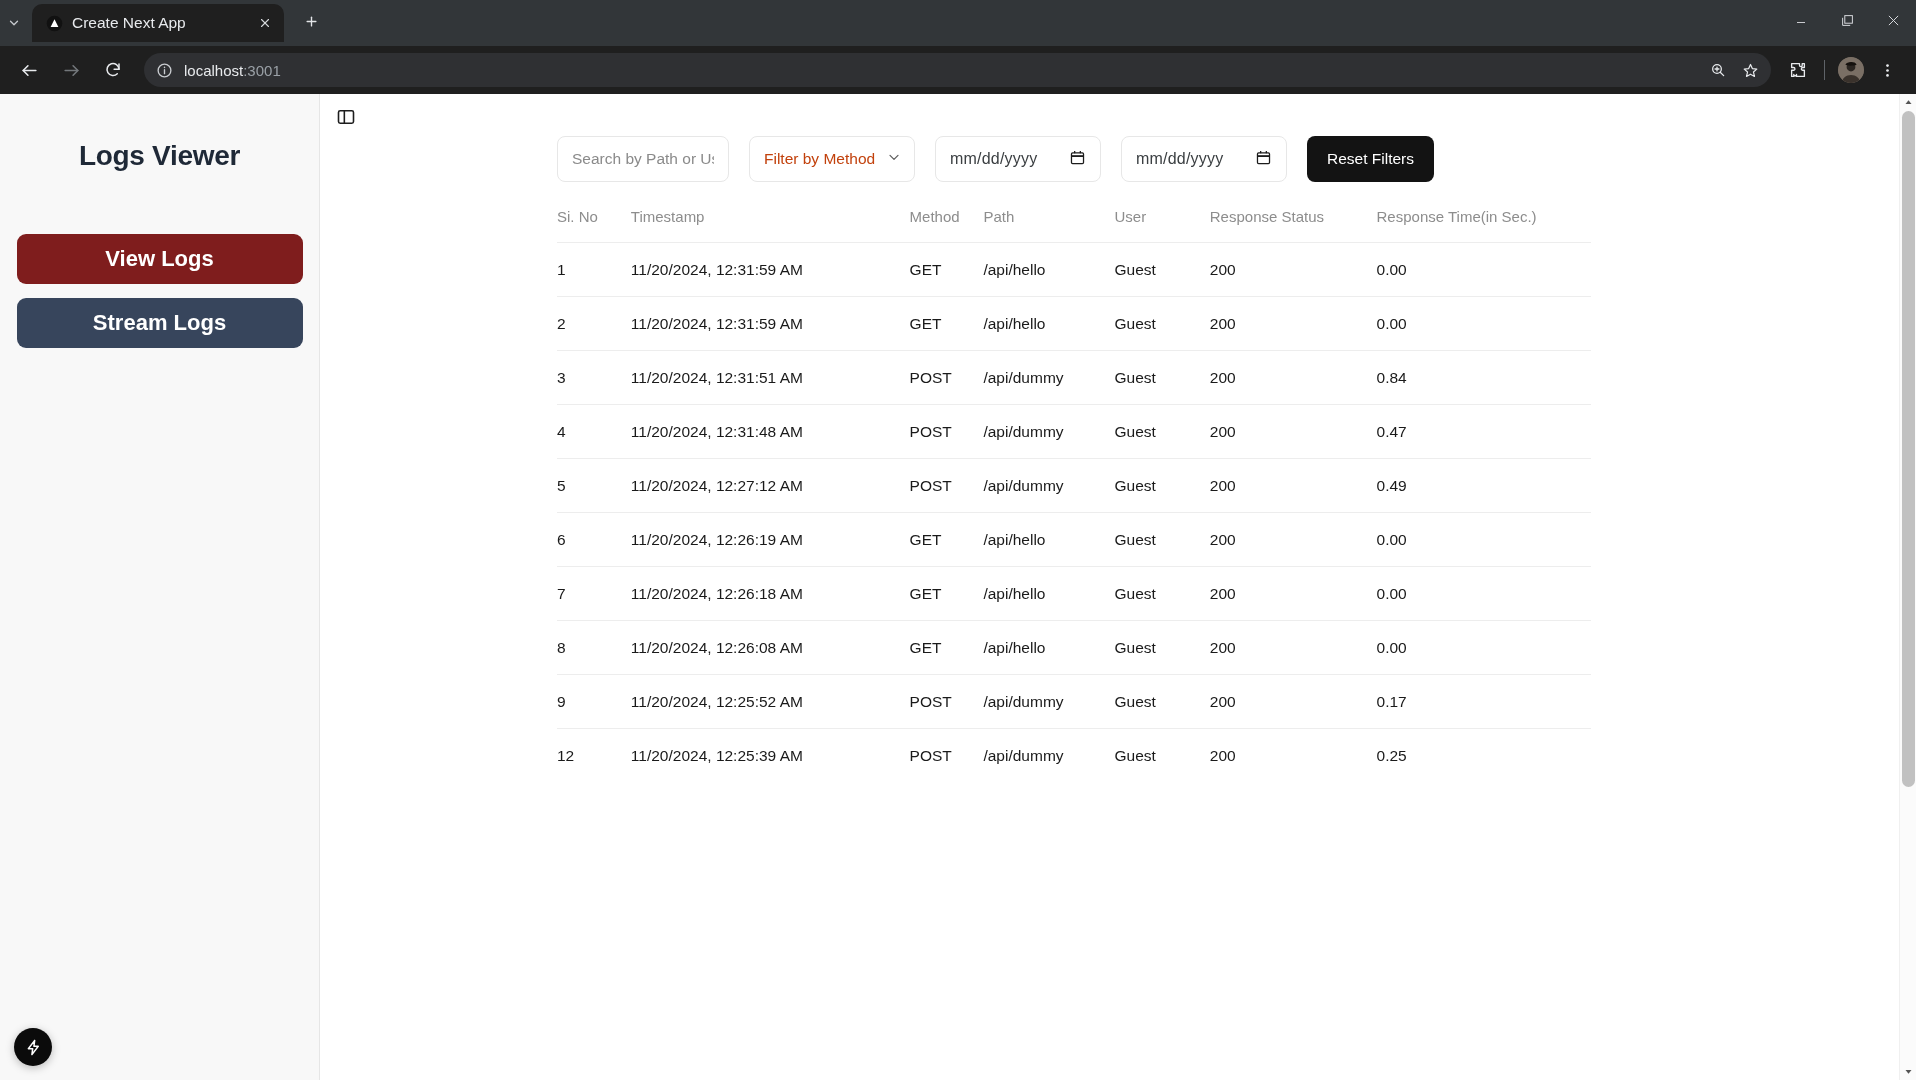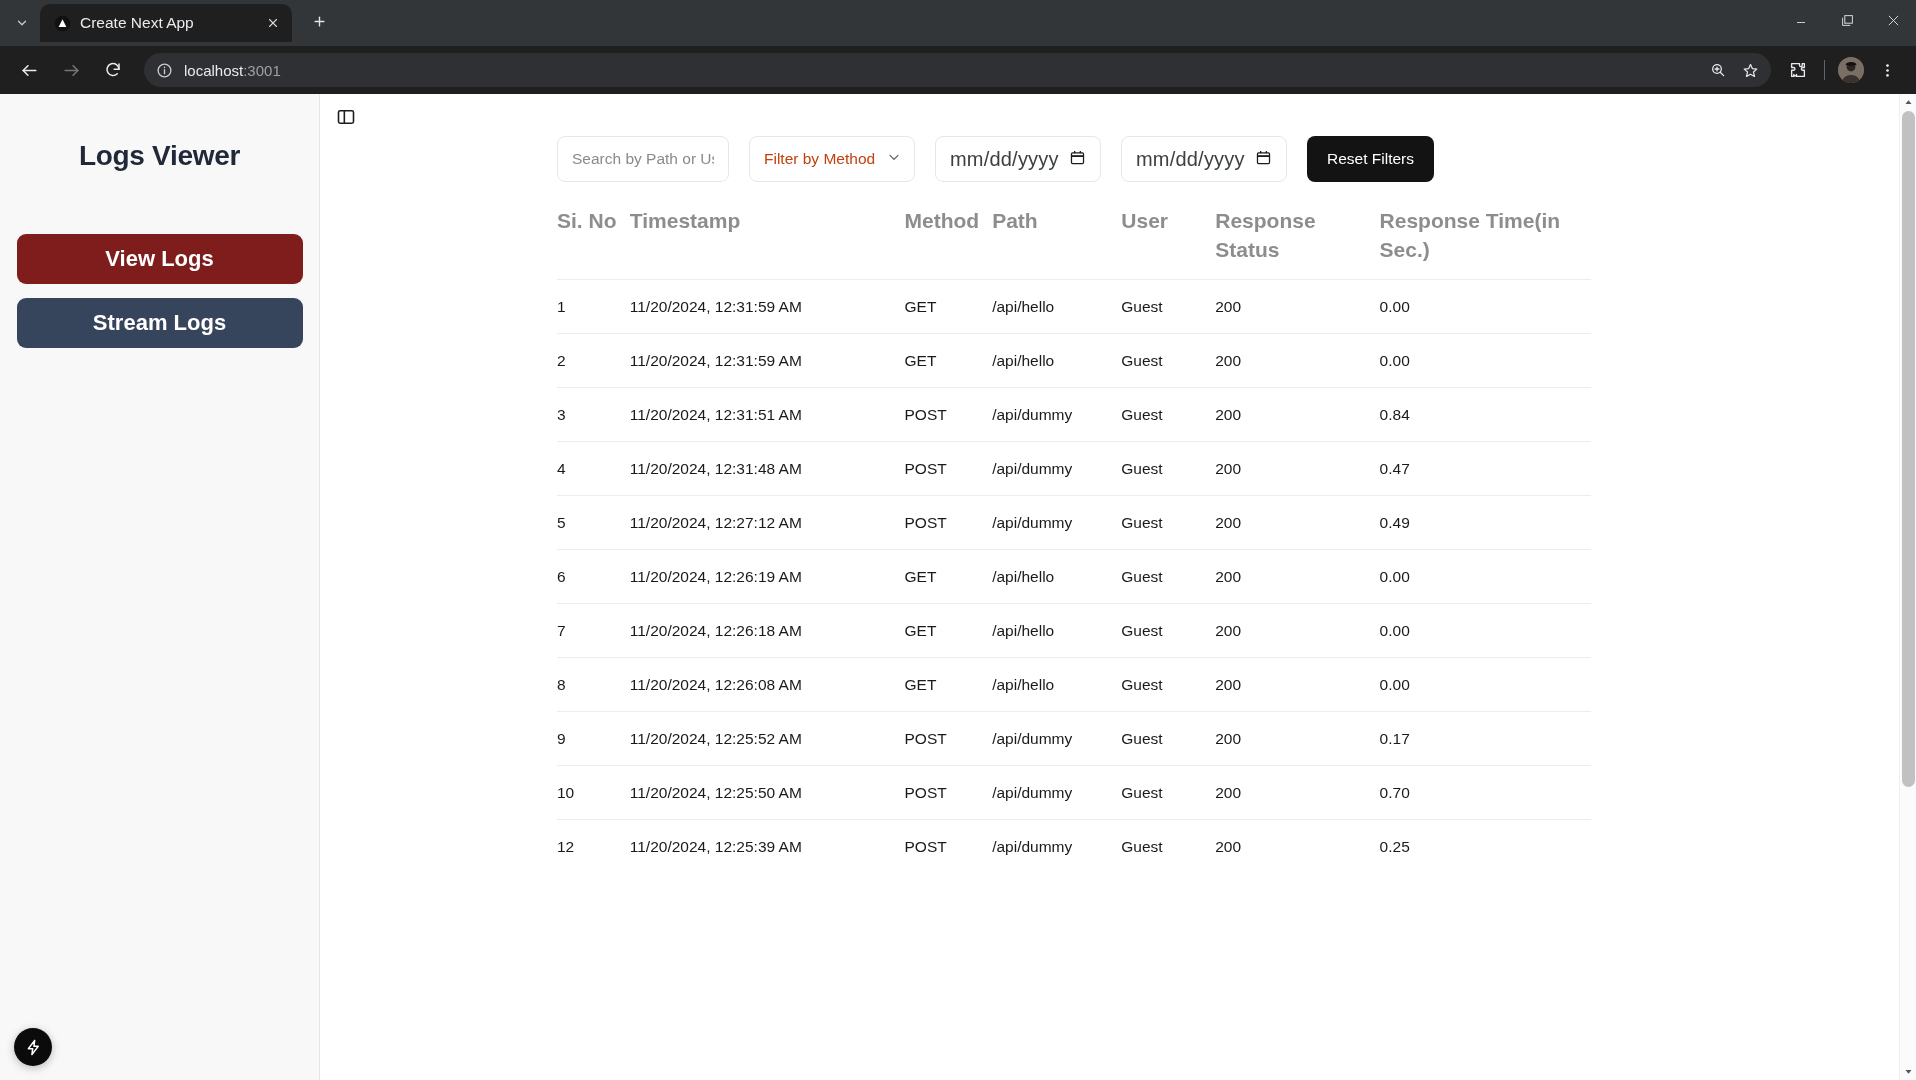--- a/index.html
+++ b/index.html
@@ -10,21 +10,21 @@
     background: #ffffff;
   }
 
   
   .browser { width: 1916px; height: 1080px; display: flex; flex-direction: column; }
 
   .tabstrip {
     height: 46px; background: #323639; display: flex; align-items: flex-end;
     position: relative; flex: none;
   }
-  .tabstrip-left { display: flex; align-items: center; height: 46px; padding-left: 8px; }
+  .tabstrip-left { display: flex; align-items: center; height: 46px; }
   .chev-btn {
     width: 28px; height: 28px; display: flex; align-items: center; justify-content: center;
     border-radius: 4px; margin-right: 4px;
   }
   .chev-btn svg { display:block; }
   .tab {
     height: 38px; width: 252px; background: #1f1f1f; border-radius: 10px 10px 0 0;
     display: flex; align-items: center; padding: 0 8px 0 14px; gap: 9px; position: relative;
   }
   .tab-favicon { width: 17px; height: 17px; flex: none; display:flex; align-items:center; justify-content:center;}
@@ -114,30 +114,30 @@
   .f-input::placeholder { color: #8a8a8a; }
   .f-select-wrap {
     width: 166px; height: 46px; border: 1px solid #e7e7e7; border-radius: 8px;
     background: #fff; display: flex; align-items: center; padding: 0 12px 0 14px; position: relative;
   }
   .f-select-text { font-size: 15.5px; color: #c2410c; flex: 1; }
   .f-date {
     width: 166px; height: 46px; border: 1px solid #e7e7e7; border-radius: 8px;
     background: #fff; display: flex; align-items: center; padding: 0 14px; gap: 10px;
   }
-  .f-date-text { font-size: 20px; color: #3c4043; flex: 1; letter-spacing: .2px; }
+  .f-date-text { font-size: 16px; color: #3c4043; flex: 1; letter-spacing: .2px; }
   .reset-btn {
     height: 46px; padding: 0 20px; background: #131313; color: #fff; border: none;
     border-radius: 8px; font-size: 15.5px; font-family: inherit;
   }
 
   
   table.logs { border-collapse: collapse; margin-top: 25px; width: 1034px; }
   table.logs th {
-    text-align: left; font-weight: 700; font-size: 21px; color: #8d8d8d;
+    text-align: left; font-weight: 400; font-size: 15px; color: #8d8d8d;
     padding: 0 0 14px 0; vertical-align: top; line-height: 1.38;
   }
   table.logs td {
     font-size: 15.5px; color: #1a1a1a; padding: 18px 0 17px 0;
     border-top: 1px solid #ededed; vertical-align: middle;
   }
   table.logs tbody tr:first-child td { border-top: 1px solid #ededed; }
   .col-sl   { width: 62px; }
   .col-ts   { width: 234px; }
   .col-me   { width: 62px; }
@@ -433,29 +433,20 @@
               <tr>
                 <td class="col-sl">9</td>
                 <td class="col-ts">11/20/2024, 12:25:52 AM</td>
                 <td class="col-me">POST</td>
                 <td class="col-pa">/api/dummy</td>
                 <td class="col-us">Guest</td>
                 <td class="col-rs">200</td>
                 <td class="col-rt">0.17</td>
               </tr>
               <tr>
-                <td class="col-sl">10</td>
-                <td class="col-ts">11/20/2024, 12:25:50 AM</td>
-                <td class="col-me">POST</td>
-                <td class="col-pa">/api/dummy</td>
-                <td class="col-us">Guest</td>
-                <td class="col-rs">200</td>
-                <td class="col-rt">0.70</td>
-              </tr>
-              <tr>
                 <td class="col-sl">12</td>
                 <td class="col-ts">11/20/2024, 12:25:39 AM</td>
                 <td class="col-me">POST</td>
                 <td class="col-pa">/api/dummy</td>
                 <td class="col-us">Guest</td>
                 <td class="col-rs">200</td>
                 <td class="col-rt">0.25</td>
               </tr>
             </tbody>
         </table>

